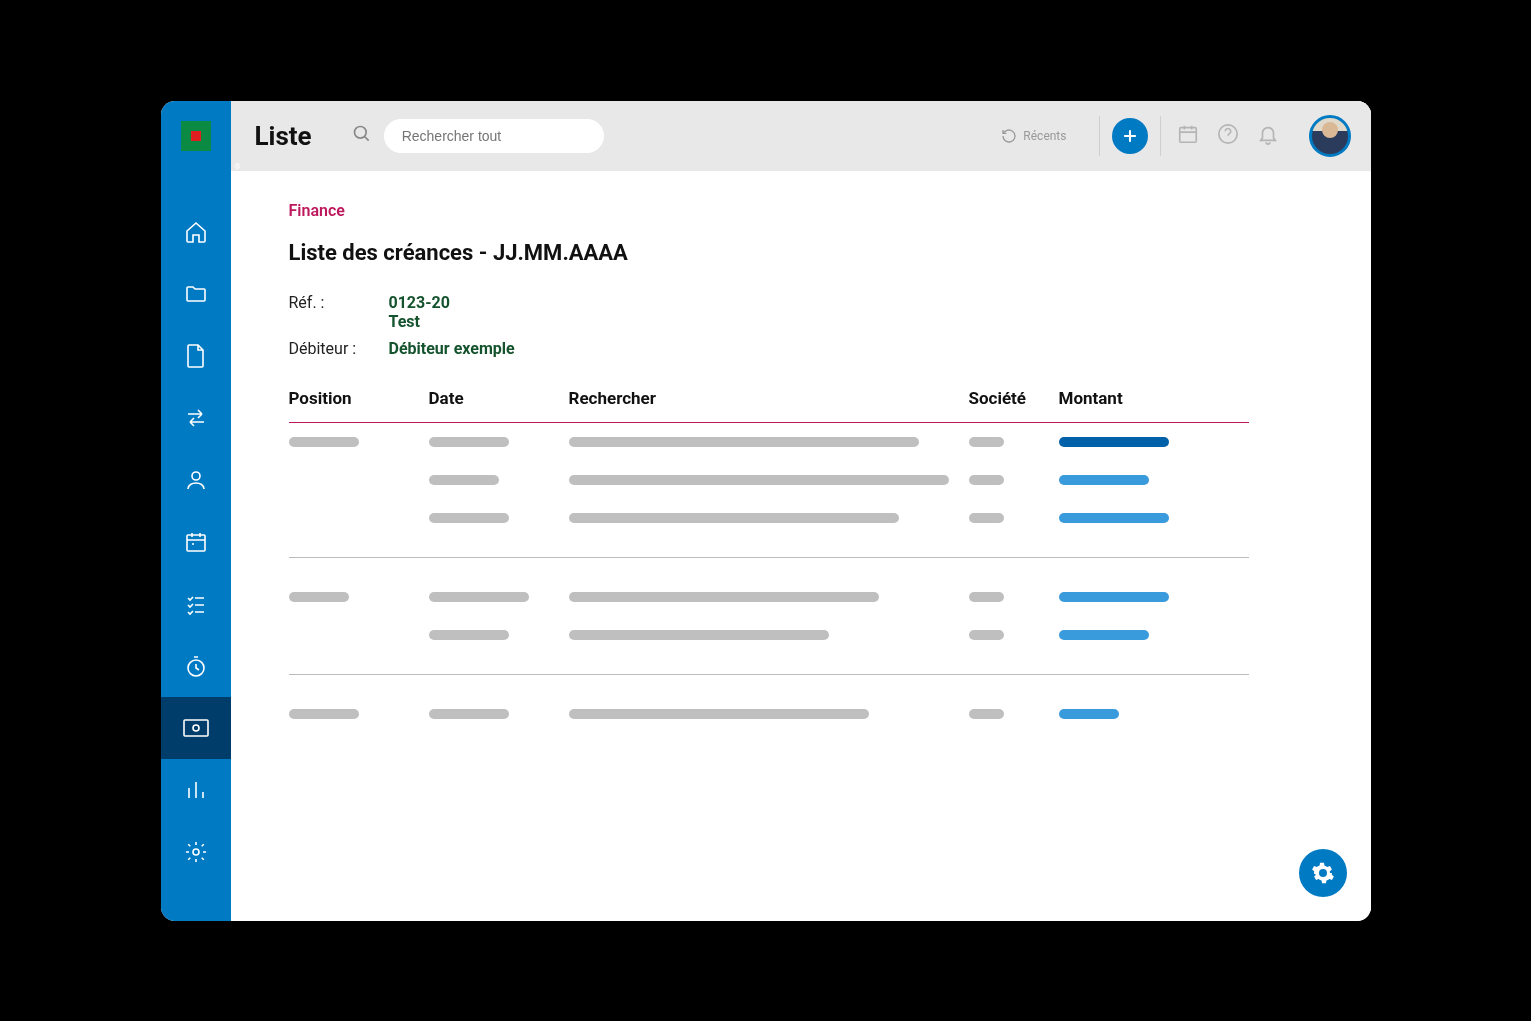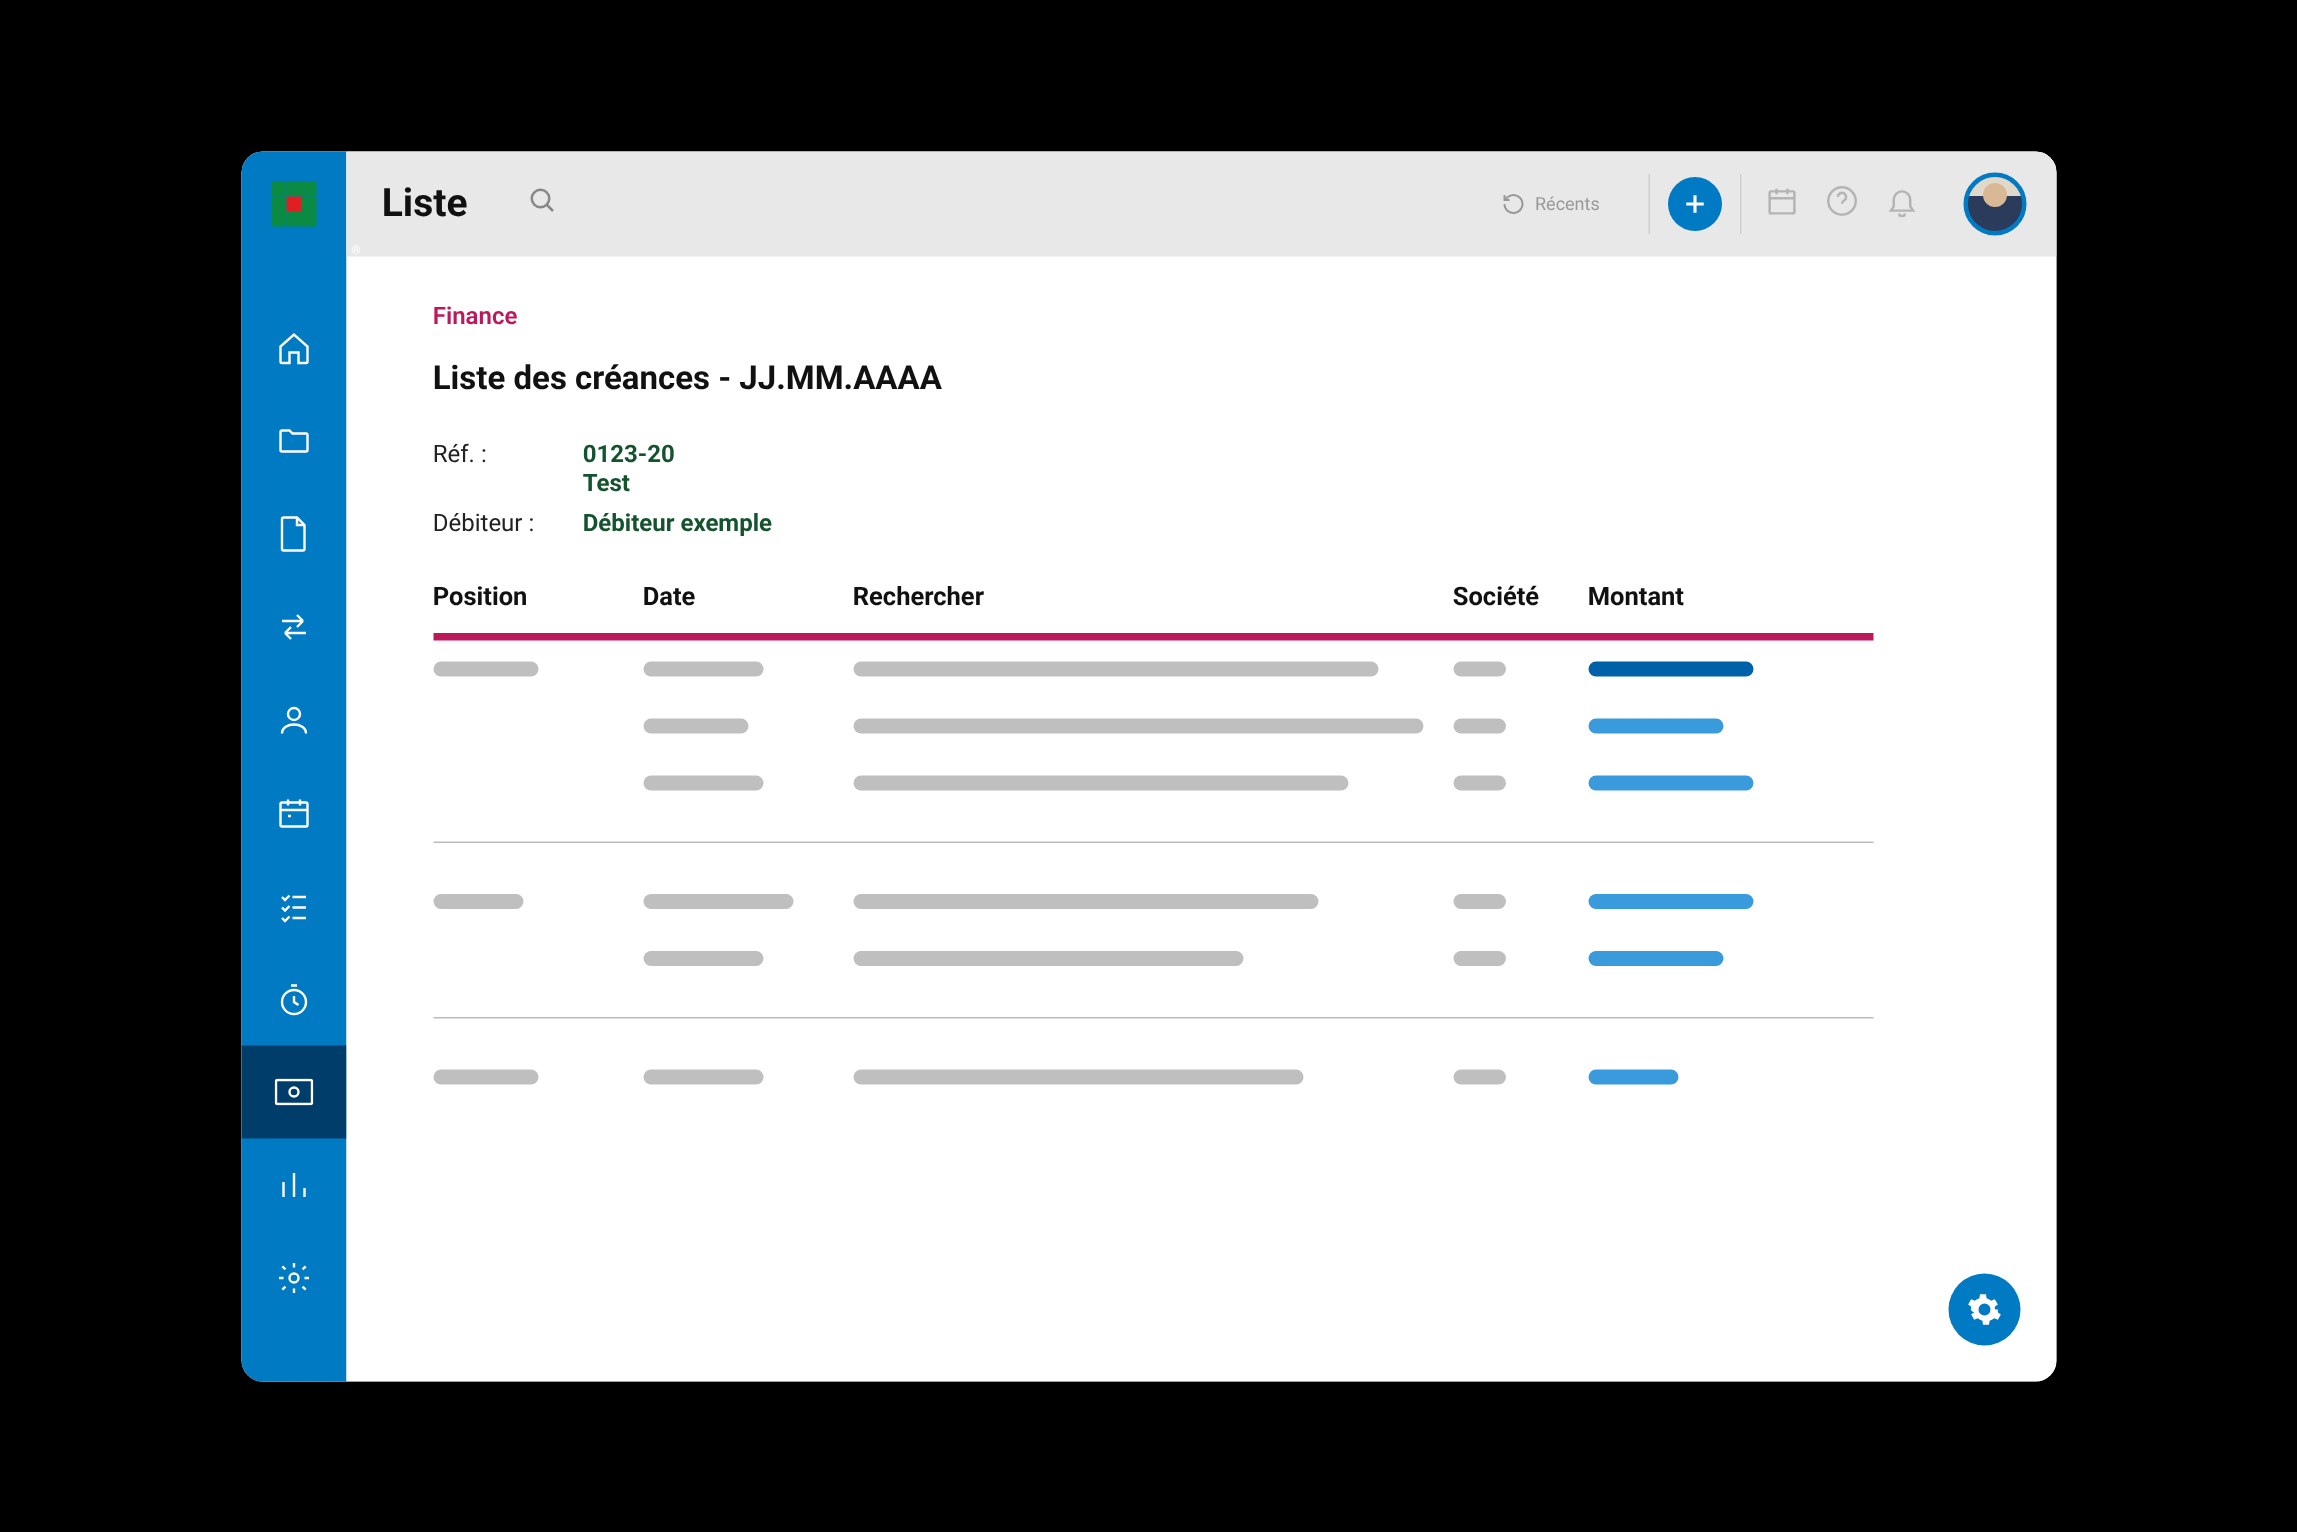--- a/index.html
+++ b/index.html
@@ -209,21 +209,21 @@
   .table {
     width: 100%;
     max-width: 960px;
   }
   .thead, .trow {
     display: grid;
     grid-template-columns: 140px 140px 400px 90px 160px;
     align-items: center;
   }
   .thead {
-    border-bottom: 5px solid #be185d;
+    border-bottom: 1px solid #be185d;
     padding-bottom: 14px;
   }
   .thead .th {
     font-weight: 700;
     font-size: 17px;
     color: #111;
   }
   .group-sep {
     border-top: 1px solid #bbb;
     margin: 20px 0;
@@ -353,20 +353,21 @@
 
     <div class="header">
       <div class="app-title">Liste</div>
       <div class="search-wrap">
         <span class="search-icon">
           <svg width="20" height="20" viewBox="0 0 24 24" fill="none" stroke-width="2">
               <circle cx="10" cy="10" r="7"></circle>
               <path d="M20 20l-5-5"></path>
             </svg>
         </span>
+        <input class="search-input" type="text" placeholder="Rechercher tout" style="">
       </div>
       <div class="header-spacer"></div>
       <div class="recents">
         <svg width="16" height="16" viewBox="0 0 24 24" fill="none" stroke="#999" stroke-width="2">
             <path d="M3 12a9 9 0 1 0 3-6.7L3 8"></path>
             <path d="M3 3v5h5"></path>
           </svg>
         <span>Récents</span>
       </div>
       <div class="vdiv"></div>

